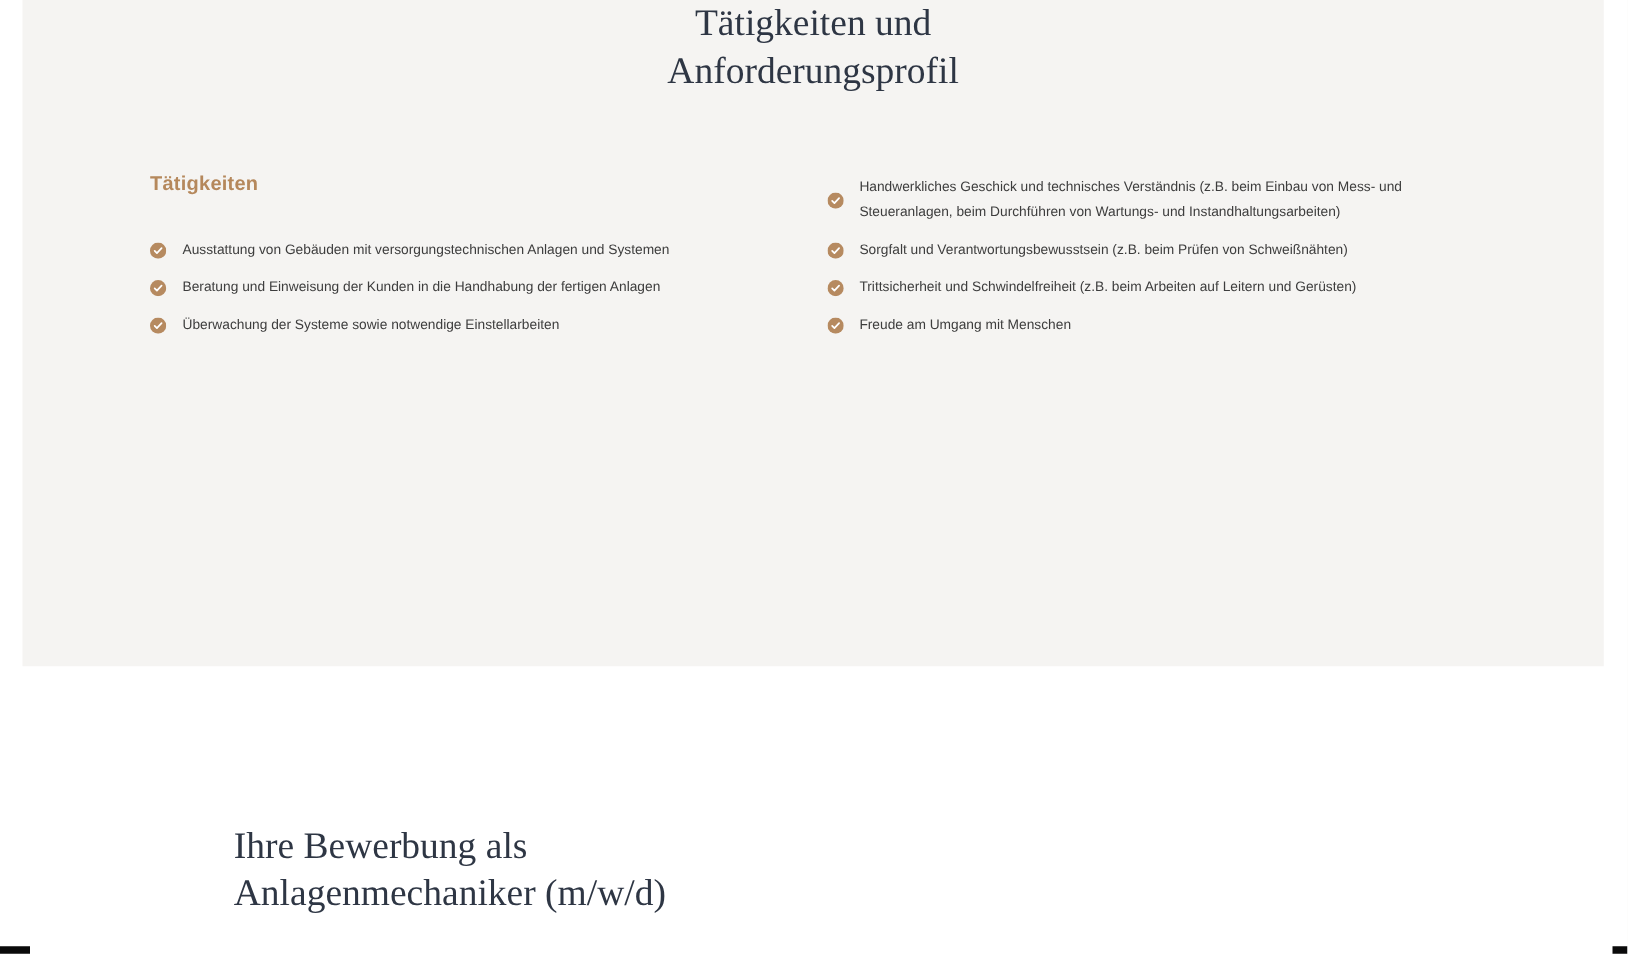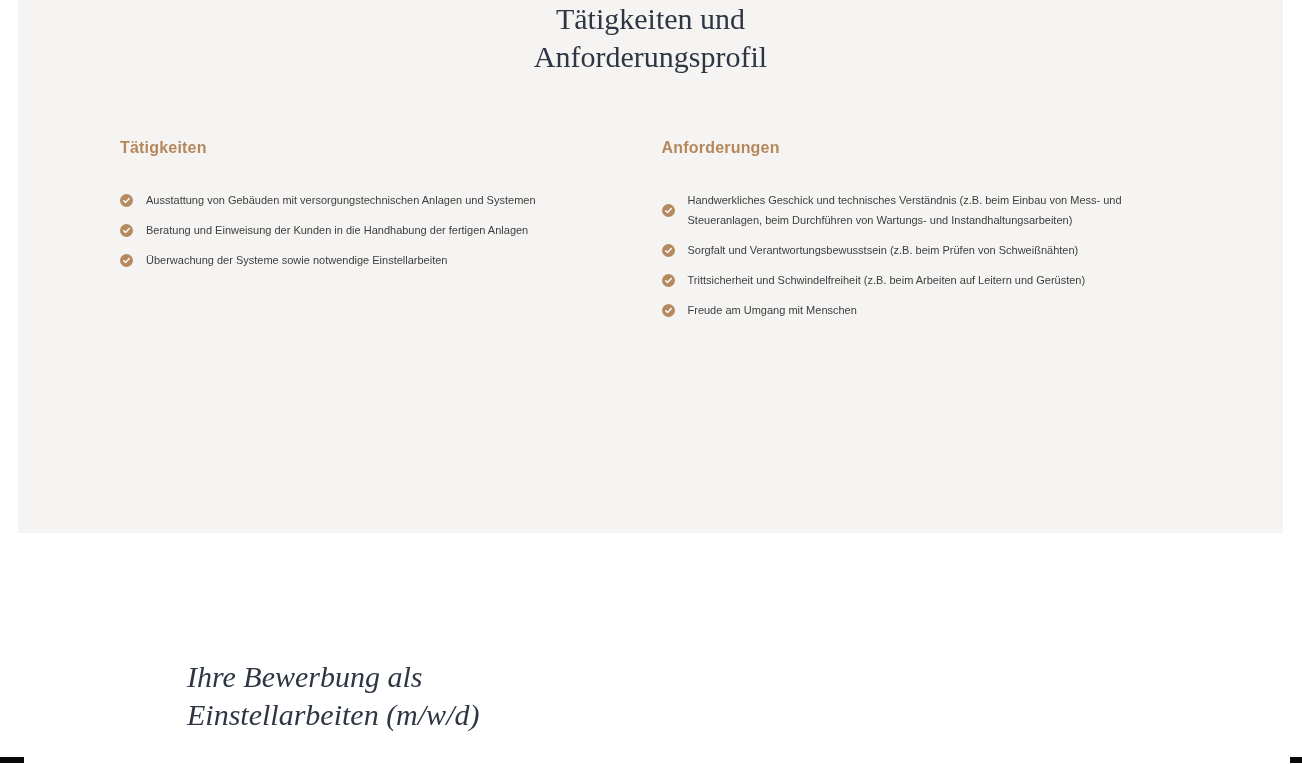--- a/index.html
+++ b/index.html
@@ -50,21 +50,20 @@
   }
   .check { flex: 0 0 13px; width: 13px; height: 13px; display: block; }
   .application-title {
     position: absolute;
     left: 187px; top: 658px;
     font-family: "Liberation Serif", serif;
     font-size: 30px;
     line-height: 38px;
     font-weight: 400;
     color: #2e3644;
-    font-style: italic;
   }
   .bar-left {
     position: absolute;
     left: 0; top: 757px;
     width: 24px; height: 6px;
     background: #0a0a0a;
   }
   .bar-right {
     position: absolute;
     left: 1290px; top: 757px;
@@ -104,21 +103,20 @@
           <svg class="check" viewBox="0 0 16 16">
               <circle cx="8" cy="8" r="8" fill="#b68a60"></circle>
               <path d="M4.6 8.3l2.2 2.2 4.6-4.9" stroke="#ffffff" stroke-width="1.7" fill="none" stroke-linecap="round" stroke-linejoin="round"></path>
             </svg>
           <span>Überwachung der Systeme sowie notwendige Einstellarbeiten</span>
         </li>
       </ul>
     </div>
 
     <div class="column">
-      <div class="col-heading">Anforderungen</div>
       <ul class="items">
         <li>
           <svg class="check" viewBox="0 0 16 16">
               <circle cx="8" cy="8" r="8" fill="#b68a60"></circle>
               <path d="M4.6 8.3l2.2 2.2 4.6-4.9" stroke="#ffffff" stroke-width="1.7" fill="none" stroke-linecap="round" stroke-linejoin="round"></path>
             </svg>
           <span>Handwerkliches Geschick und technisches Verständnis (z.B. beim Einbau von Mess- und Steueranlagen, beim Durchführen von Wartungs- und Instandhaltungsarbeiten)</span>
         </li>
         <li>
           <svg class="check" viewBox="0 0 16 16">
@@ -142,17 +140,17 @@
           <span>Freude am Umgang mit Menschen</span>
         </li>
       </ul>
     </div>
 
   </div>
 </div>
 
 <div class="application-title">
   <div>Ihre Bewerbung als</div>
-  <div>Einstellarbeiten (m/w/d)</div>
+  <div>Anlagenmechaniker (m/w/d)</div>
 </div>
 
 <div class="bar-left"></div>
 <div class="bar-right"></div>
 
 </body></html>

